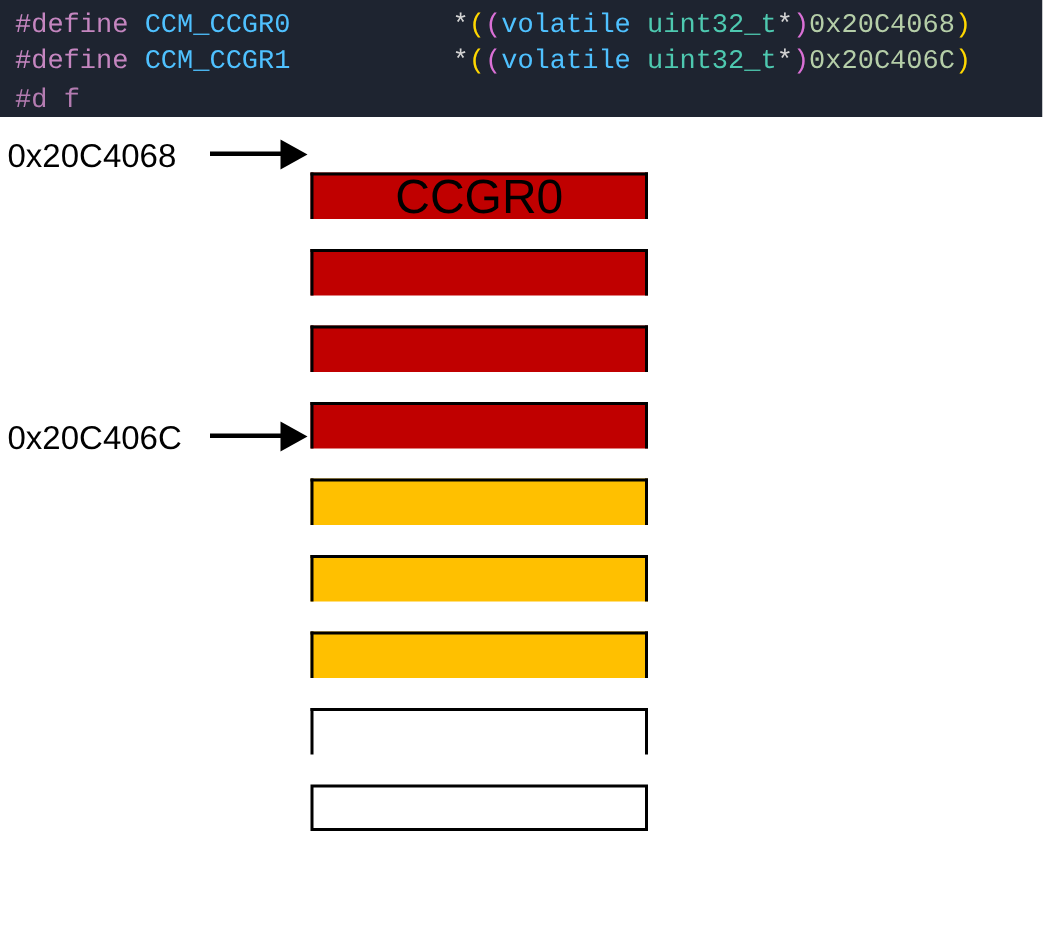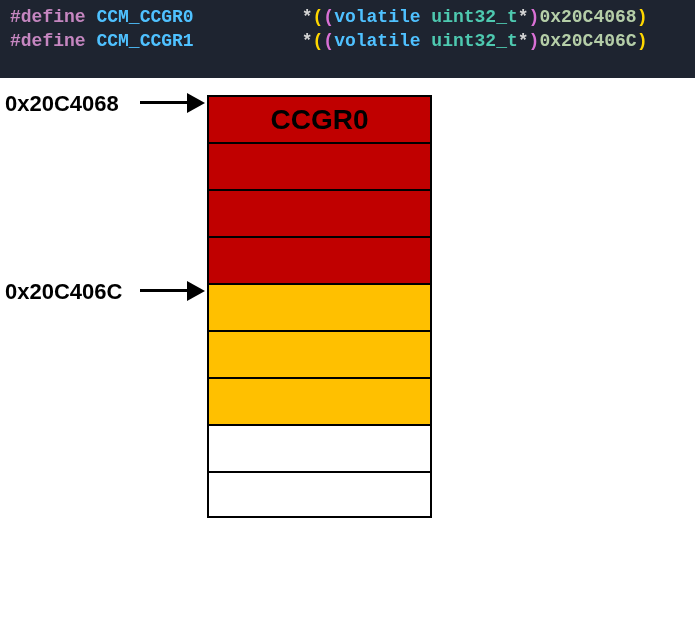--- a/index.html
+++ b/index.html
@@ -1,19 +1,18 @@
 <!DOCTYPE html>
 <html><head>
   <meta charset="utf-8">
   <style>
     * {
       margin: 0;
       padding: 0;
       box-sizing: border-box;
-      font-weight: bold;
     }
     body {
       width: 695px;
       height: 622px;
       background: #ffffff;
       font-family: "Consolas", "Courier New", monospace;
       position: relative;
     }
     .code-block {
       background: #1e2430;
@@ -67,43 +66,45 @@
       top: 1.5px;
     }
     .memory-stack {
       position: absolute;
       left: 207px;
       top: 0;
       width: 225px;
     }
     .cell {
       width: 225px;
-      height: 47px;
+      height: 31px;
       border: 2px solid #000;
       border-bottom: none;
       display: flex;
       align-items: center;
       justify-content: center;
-      font-size: 28px;
+      font-size: 32px;
       font-family: "Microsoft YaHei", sans-serif;
       color: #000;
+      margin-top: 20px;
     }
     .cell:last-child {
       border-bottom: 2px solid #000;
     }
     .red { background: #c00000; }
     .yellow { background: #ffc000; }
     .white { background: #ffffff; }
   </style>
 </head>
 <body>
 
 <div class="code-block">
   <div class="code-line"><span class="kw-purple">#define</span><span class="plain"> </span><span class="ident-blue">CCM_CCGR0</span><span class="plain">          </span><span class="plain">*</span><span class="paren-yellow">(</span><span class="paren-purple">(</span><span class="ident-blue">volatile</span><span class="plain"> </span><span class="type-green">uint32_t</span><span class="plain">*</span><span class="paren-purple">)</span><span class="num-green">0x20C4068</span><span class="paren-yellow">)</span></div>
   <div class="code-line"><span class="kw-purple">#define</span><span class="plain"> </span><span class="ident-blue">CCM_CCGR1</span><span class="plain">          </span><span class="plain">*</span><span class="paren-yellow">(</span><span class="paren-purple">(</span><span class="ident-blue">volatile</span><span class="plain"> </span><span class="type-green">uint32_t</span><span class="plain">*</span><span class="paren-purple">)</span><span class="num-green">0x20C406C</span><span class="paren-yellow">)</span></div>
+  <div class="code-line" style="opacity:0.9; position:relative; top:2px;"><span class="kw-purple">#d</span><span class="plain"> </span><span class="kw-purple">f</span><span class="plain">   </span><span class="ident-blue"> </span></div>
 </div>
 
 <div class="diagram">
   <div class="addr-label" style="top:-4px; left:5px;">0x20C4068</div>
   <div class="arrow" style="top:-4px; left:140px;">
     <div class="arrow-line" style="left:0; width:48px;"></div>
     <div class="arrow-head" style="left:47px;"></div>
   </div>
 
   <div class="addr-label" style="top:184px; left:5px;">0x20C406C</div>

